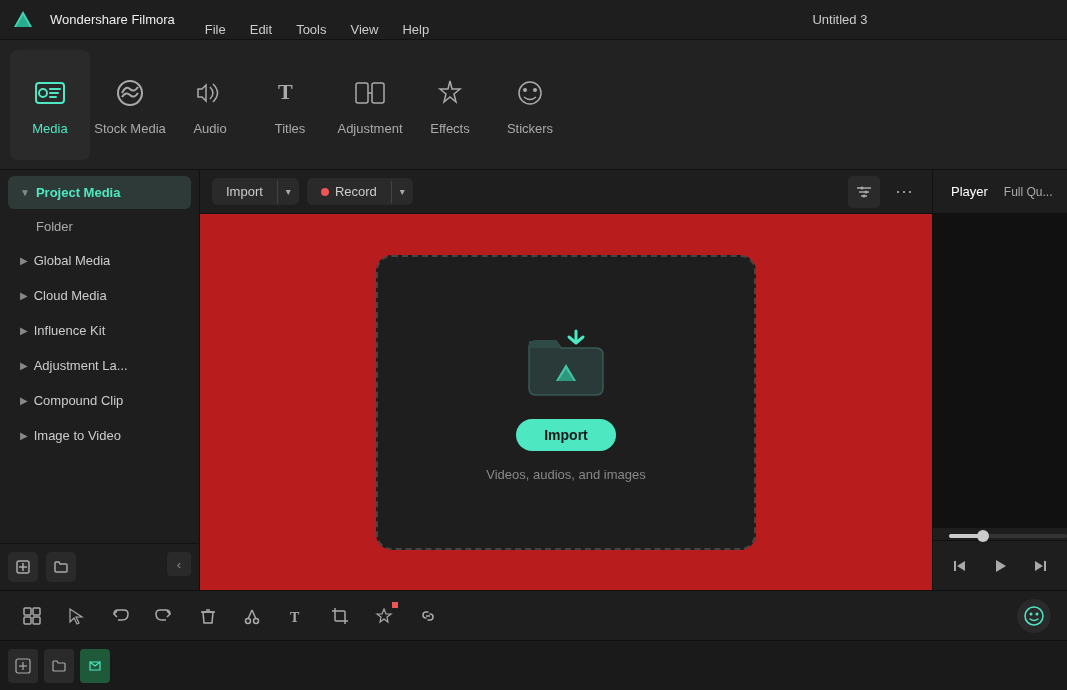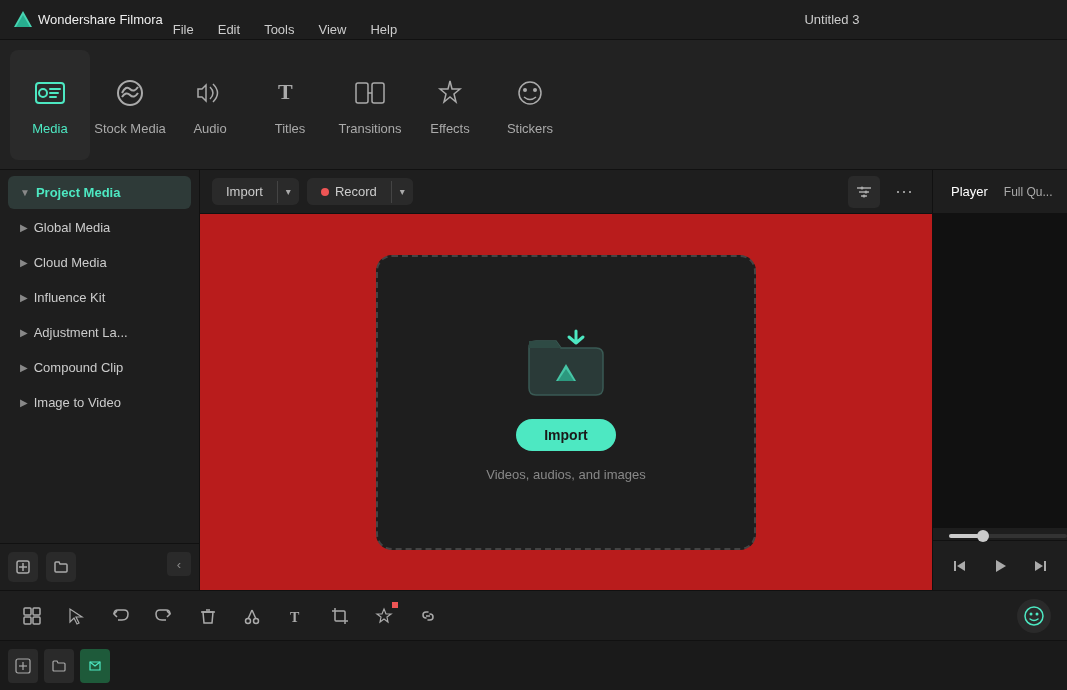--- a/index.html
+++ b/index.html
@@ -21,21 +21,22 @@
       background: #1e1e1e;
       display: flex;
       align-items: center;
       padding: 0 12px;
       border-bottom: 1px solid #111;
       flex-shrink: 0;
     }
     #titlebar .logo {
       display: flex;
       align-items: center;
-      gap: 4px;
+      gap: 16px;
+      margin-right: 20px;
     }
     #titlebar .logo-icon {
       width: 22px;
       height: 22px;
     }
     #titlebar .app-name {
       color: #eee;
       font-size: 13px;
       font-weight: 500;
     }
@@ -503,21 +504,21 @@
   </div>
 
   <div class="toolbar-item">
     <div class="icon-wrap">
       <svg viewBox="0 0 36 36" fill="none">
         <rect x="4" y="8" width="12" height="20" rx="2" stroke="#aaa" stroke-width="1.5" fill="none"></rect>
         <rect x="20" y="8" width="12" height="20" rx="2" stroke="#aaa" stroke-width="1.5" fill="none"></rect>
         <path d="M16 18 L20 18" stroke="#aaa" stroke-width="1.5"></path>
       </svg>
     </div>
-    <span>Transitions</span>
+    <span>Adjustment</span>
   </div>
 
   <div class="toolbar-item">
     <div class="icon-wrap">
       <svg viewBox="0 0 36 36" fill="none">
         <path d="M18 6 L20 14 L28 14 L22 19 L24 27 L18 22 L12 27 L14 19 L8 14 L16 14 Z" stroke="#aaa" stroke-width="1.5" fill="none"></path>
       </svg>
     </div>
     <span>Effects</span>
   </div>
@@ -540,20 +541,23 @@
 <div id="content">
 
   <div id="sidebar">
     <div class="sidebar-section">
 
       <div class="sidebar-item active">
         <span class="arrow">▼</span>
         <span>Project Media</span>
       </div>
 
+      <div class="sidebar-sub-item">
+        <span>Folder</span>
+      </div>
 
       <div class="sidebar-item">
         <span class="arrow">▶</span>
         <span>Global Media</span>
       </div>
 
       <div class="sidebar-item">
         <span class="arrow">▶</span>
         <span>Cloud Media</span>
       </div>

